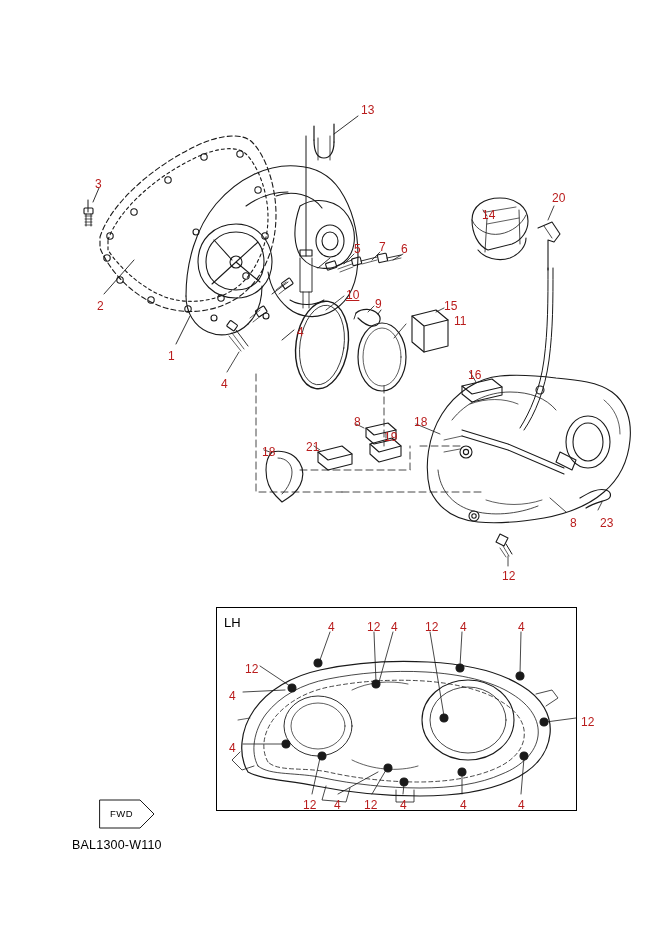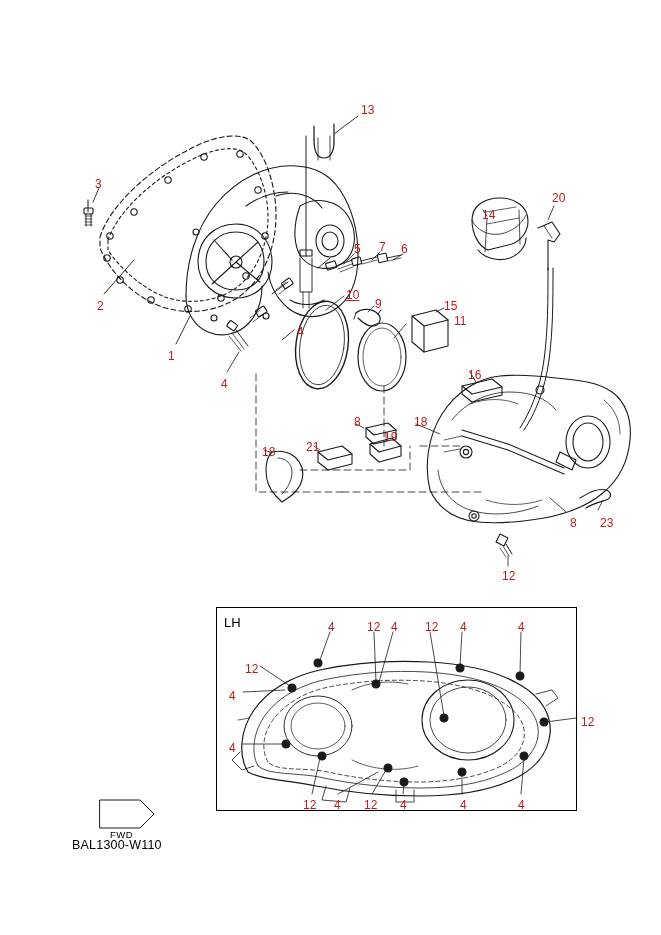--- a/index.html
+++ b/index.html
@@ -284,21 +284,21 @@
         <path d="M521 794 l3 -36"></path>
       </g>
 
       <path d="M100 800 l40 0 l14 14 l-14 14 l-40 0 z" stroke-width="1"></path>
     </g>
   </svg>
 
   <div class="lhbox" style="left:216px;top:607px;width:361px;height:204px;"></div>
   <div class="lhlabel" style="left:224px;top:615px;">LH</div>
 
-  <div class="fwd" style="left:110px;top:829px;">FWD</div>
+  <div class="fwd" style="left:110px;top:808px;">FWD</div>
 
   <div class="code" style="left:72px;top:838px;">BAL1300-W110</div>
 
   <div class="lbl" style="left:361px;top:104px;">13</div>
   <div class="lbl" style="left:95px;top:178px;">3</div>
   <div class="lbl" style="left:482px;top:209px;text-align:right;">14</div>
   <div class="lbl" style="left:552px;top:192px;">20</div>
   <div class="lbl" style="left:354px;top:243px;">5</div>
   <div class="lbl" style="left:379px;top:241px;">7</div>
   <div class="lbl" style="left:401px;top:243px;">6</div>

